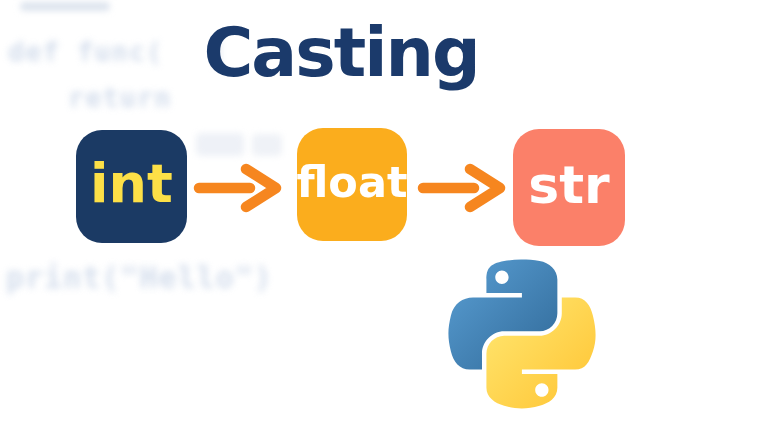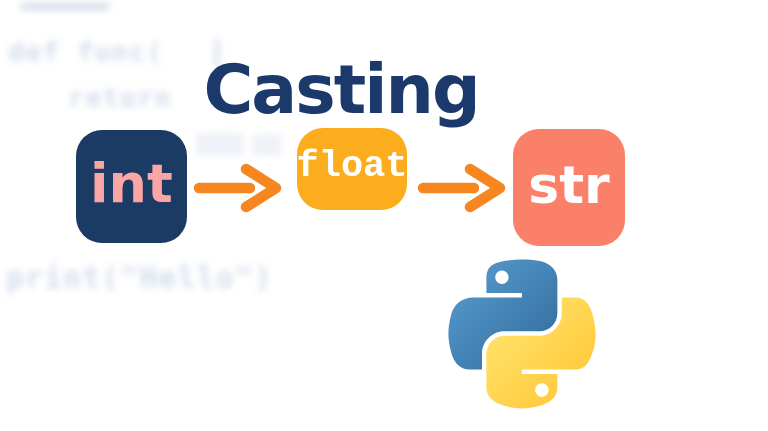--- a/index.html
+++ b/index.html
@@ -50,21 +50,21 @@
   .type-box {
     position: absolute;
     border-radius: 26px;
     display: flex;
     align-items: center;
     justify-content: center;
     color: #ffffff;
     font-weight: bold;
   }
   .box-int   { left: 76px;  top: 130px; width: 111px; height: 113px; font-size: 54px; }
-  .box-float { left: 297px; top: 128px; width: 110px; height: 82px; font-size: 37px; font-family: Liberation Mono, monospace; }
+  .box-float { left: 297px; top: 128px; width: 110px; height: 113px; font-size: 43px; }
   .box-str   { left: 513px; top: 129px; width: 112px; height: 117px; font-size: 52px; text-align: center; }
   .type-box .lbl { transform: translateY(-3px); }
 
   .arrow { position: absolute; width: 92px; height: 52px; }
   .arrow-1 { left: 192px; top: 162px; }
   .arrow-2 { left: 416px; top: 162px; }
 
   
   .py-logo { position: absolute; left: 430px; top: 242px; width: 184px; height: 184px; }
 </style>
@@ -77,23 +77,23 @@
     <div class="code-blob blob-top"></div>
     <div class="code-blob blob-paren"></div>
     <div class="code-blob blob-mid"></div>
     <div class="code-blob blob-mid2"></div>
 
   <span class="code-frag" style="left: 8px; top: 36px; font-size: 27px; color: rgb(197, 210, 230);">def func(</span>
       <span class="code-frag" style="left: 68px; top: 82px; font-size: 27px; color: rgb(197, 210, 230);">return</span>
       <span class="code-frag" style="left: 6px; top: 260px; font-size: 30px; color: rgb(197, 210, 230);">print("Hello")</span>
     </div>
 
-  <div class="title" style="color: rgb(27, 58, 107); margin-top: 37px;">Casting</div>
+  <div class="title" style="color: rgb(27, 58, 107);">Casting</div>
 
-  <div class="type-box box-int" style="background: rgb(27, 58, 100); color: #fca5a5;">
+  <div class="type-box box-int" style="background: rgb(27, 58, 100); color: #fde047;">
     <span class="lbl">int</span>
   </div>
 
   <svg class="arrow arrow-1" viewBox="0 0 92 52">
     <line class="arrow-stroke" x1="7" y1="26" x2="58" y2="26" stroke="#f6861f" stroke-width="10.5" stroke-linecap="round"></line>
     <path class="arrow-stroke" d="M54 7 L84 26 L54 45" fill="none" stroke="#f6861f" stroke-width="10.5" stroke-linecap="round" stroke-linejoin="round"></path>
   </svg>
 
   <div class="type-box box-float" style="background: rgb(251, 173, 29); color: rgb(255, 255, 255);">
     <span class="lbl">float</span>

